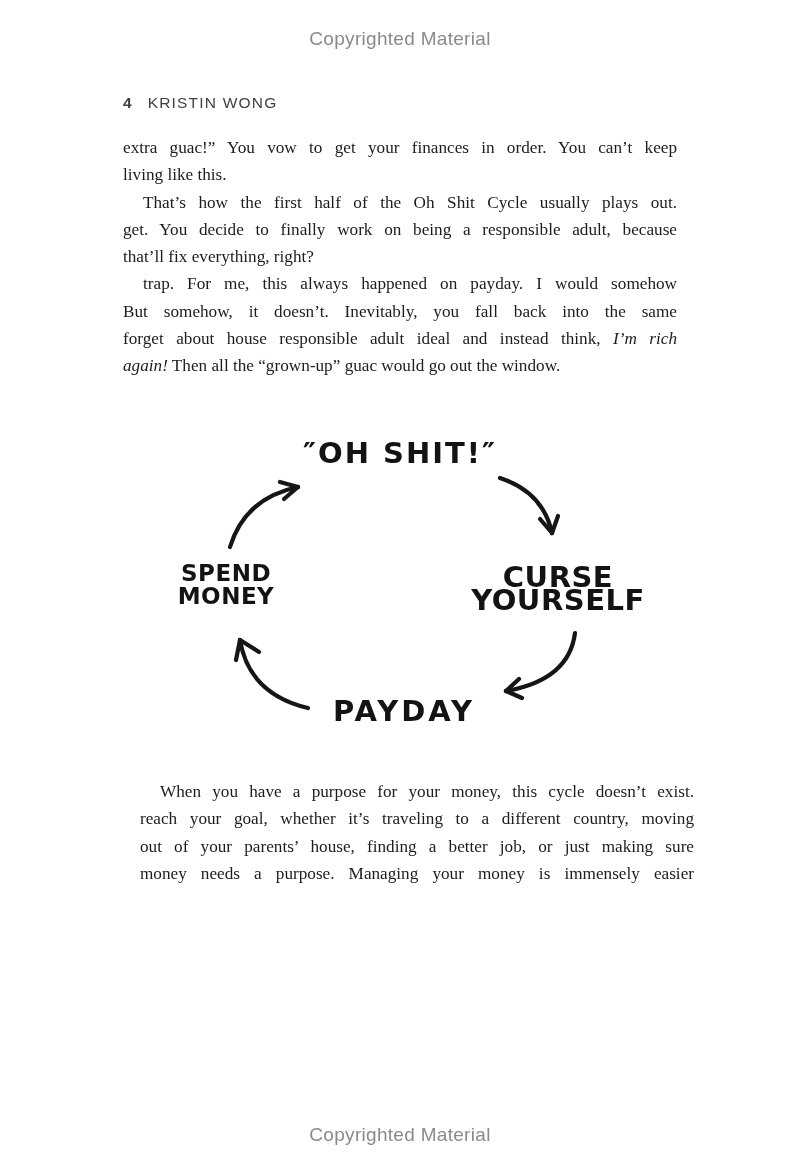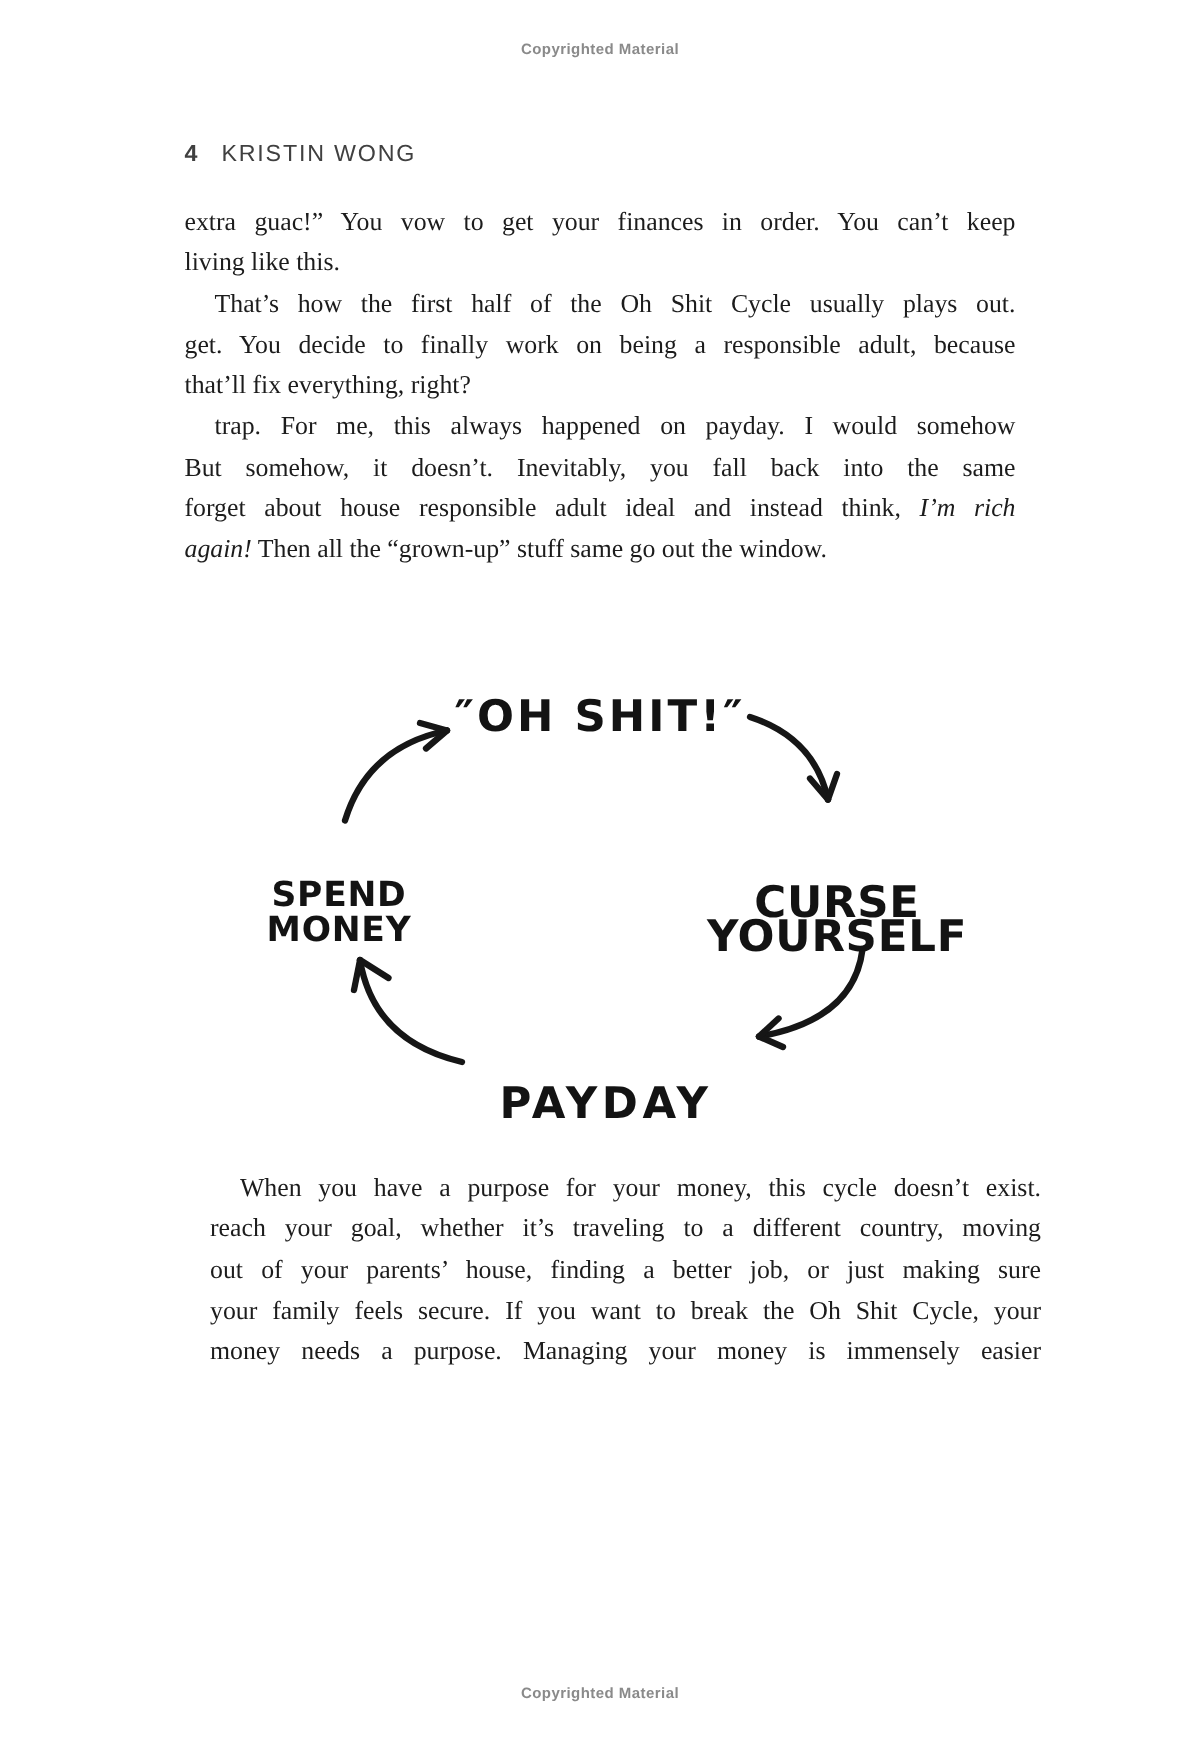--- a/index.html
+++ b/index.html
@@ -7,22 +7,22 @@
     position:relative;
     width:800px;height:1171px;
     background:#ffffff;
     font-family:"Liberation Serif", serif;
     overflow:hidden;
   }
   .copyright{
     position:absolute;left:0;width:800px;
     text-align:center;
     font-family:"Liberation Sans", sans-serif;
-    font-weight:bold;
-    font-size:10px;
+    font-weight:normal;
+    font-size:19px;
     letter-spacing:0.3px;
     color:#8a8a8a;
   }
   .copyright.top{top:28px;}
   .copyright.bottom{top:1124px;}
 
   .running-header{
     position:absolute;left:123px;top:94px;
     font-family:"Liberation Sans", sans-serif;
     font-size:15.5px;
@@ -53,21 +53,20 @@
   .diagram{
     position:absolute;left:150px;top:430px;width:500px;height:310px;
     font-family:"DejaVu Sans", sans-serif;
     color:#131313;
   }
   .diagram svg{position:absolute;left:0;top:0;}
   .dlabel{
     position:absolute;
     font-weight:bold;
     text-align:center;
-    margin-top:24px;
   }
   .dlabel .dline{display:block;}
   .dlabel.pos-top{left:0;width:500px;top:6px;font-size:29px;letter-spacing:2px;}
   .dlabel.pos-right{left:318px;width:180px;top:136px;font-size:29px;line-height:23px;letter-spacing:0.5px;}
   .dlabel.pos-bottom{left:0;width:508px;top:264px;font-size:29px;letter-spacing:3px;}
   .dlabel.pos-left{left:0;width:152px;top:132px;font-size:23px;line-height:23px;letter-spacing:0.5px;}
 </style>
 </head>
 <body>
 
@@ -86,21 +85,21 @@
       </div>
       <div class="para indent">
         <div class="line"><span>That’s how the first half of the Oh Shit Cycle usually plays out.</span></div>
         <div class="line"><span>get. You decide to finally work on being a responsible adult, because</span></div>
         <div class="line last"><span>that’ll fix everything, right?</span></div>
       </div>
       <div class="para indent">
         <div class="line"><span>trap. For me, this always happened on payday. I would somehow</span></div>
         <div class="line"><span>But somehow, it doesn’t. Inevitably, you fall back into the same</span></div>
         <div class="line"><span>forget about house responsible adult ideal and instead think, </span><span class="italic">I’m rich</span></div>
-        <div class="line last"><span class="italic">again!</span><span> Then all the “grown-up” stuff same go out the window.</span></div>
+        <div class="line last"><span class="italic">again!</span><span> Then all the “grown-up” guac would go out the window.</span></div>
       </div>
     </div>
 
   <div class="diagram">
     <svg width="500" height="310" viewBox="0 0 500 310">
       <g stroke="#161616" stroke-width="4.2" fill="none" stroke-linecap="round" stroke-linejoin="round">
 
         <g>
           <path d="M 80 117 Q 95 68 148 57"></path>
           <path d="M 148 57 L 134 69"></path>
@@ -140,20 +139,19 @@
         <div class="dline">SPEND</div>
         <div class="dline">MONEY</div>
       </div>
   </div>
 
   <div class="textblock lower">
       <div class="para indent">
         <div class="line"><span>When you have a purpose for your money, this cycle doesn’t exist.</span></div>
         <div class="line"><span>reach your goal, whether it’s traveling to a different country, moving</span></div>
         <div class="line"><span>out of your parents’ house, finding a better job, or just making sure</span></div>
-        <div class="line"><span>your family feels secure. If you want to break the Oh Shit Cycle, your</span></div>
         <div class="line"><span>money needs a purpose. Managing your money is immensely easier</span></div>
       </div>
     </div>
 
   <div class="copyright bottom">Copyrighted Material</div>
 
 </div>
 
 </body></html>

